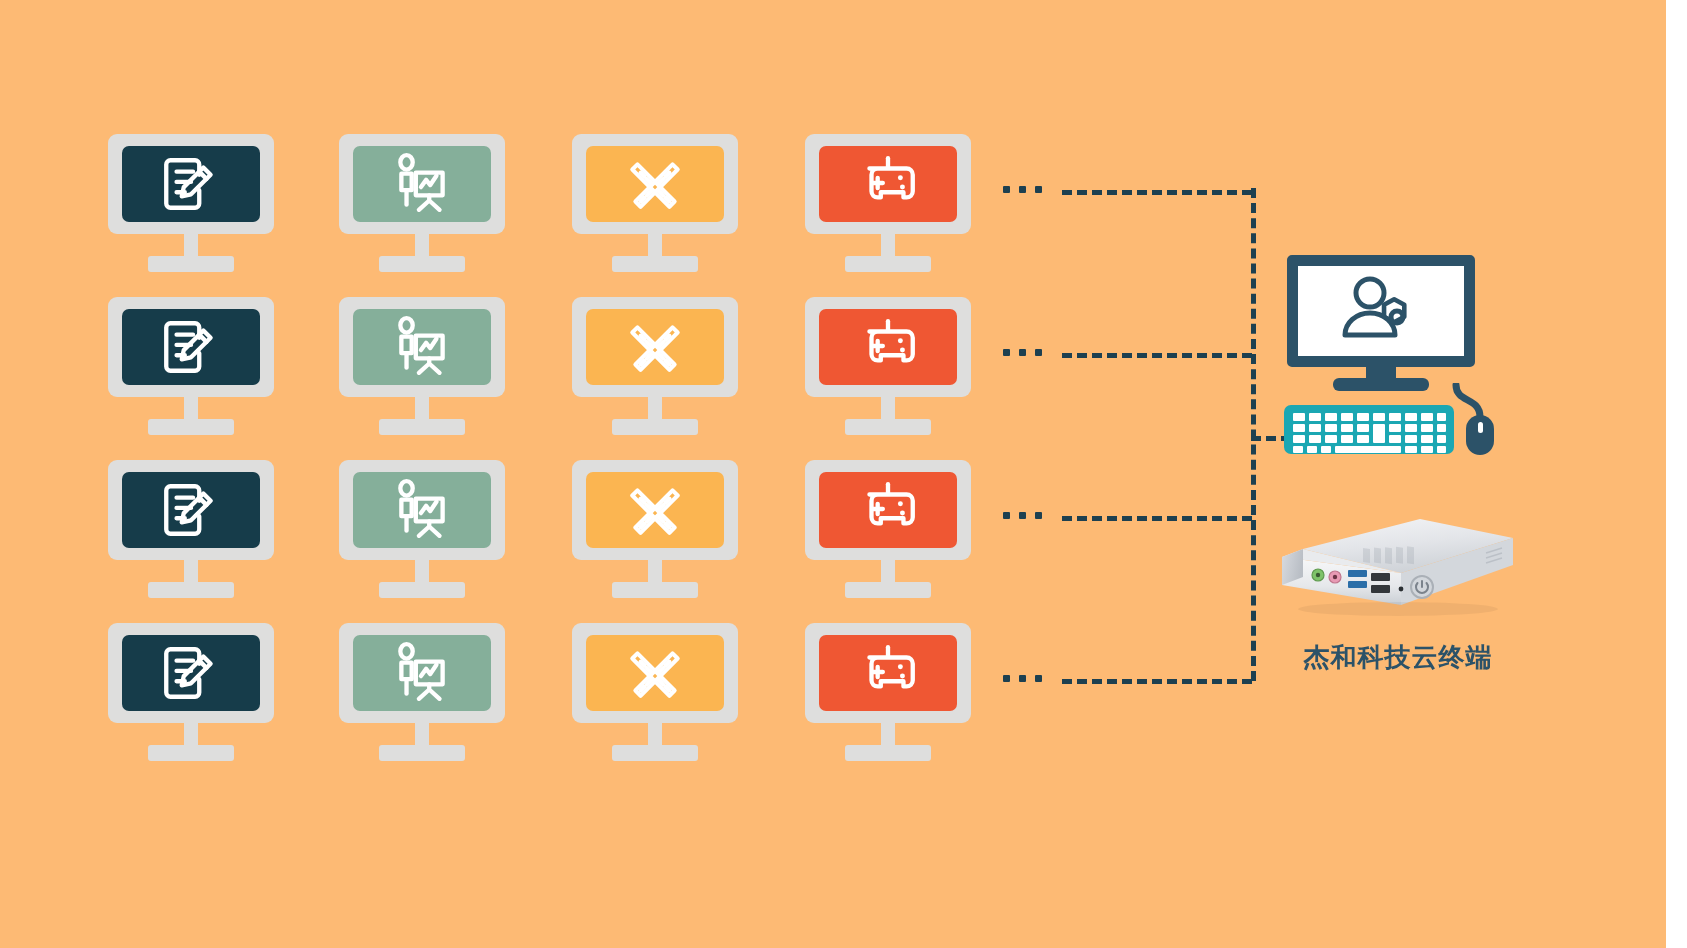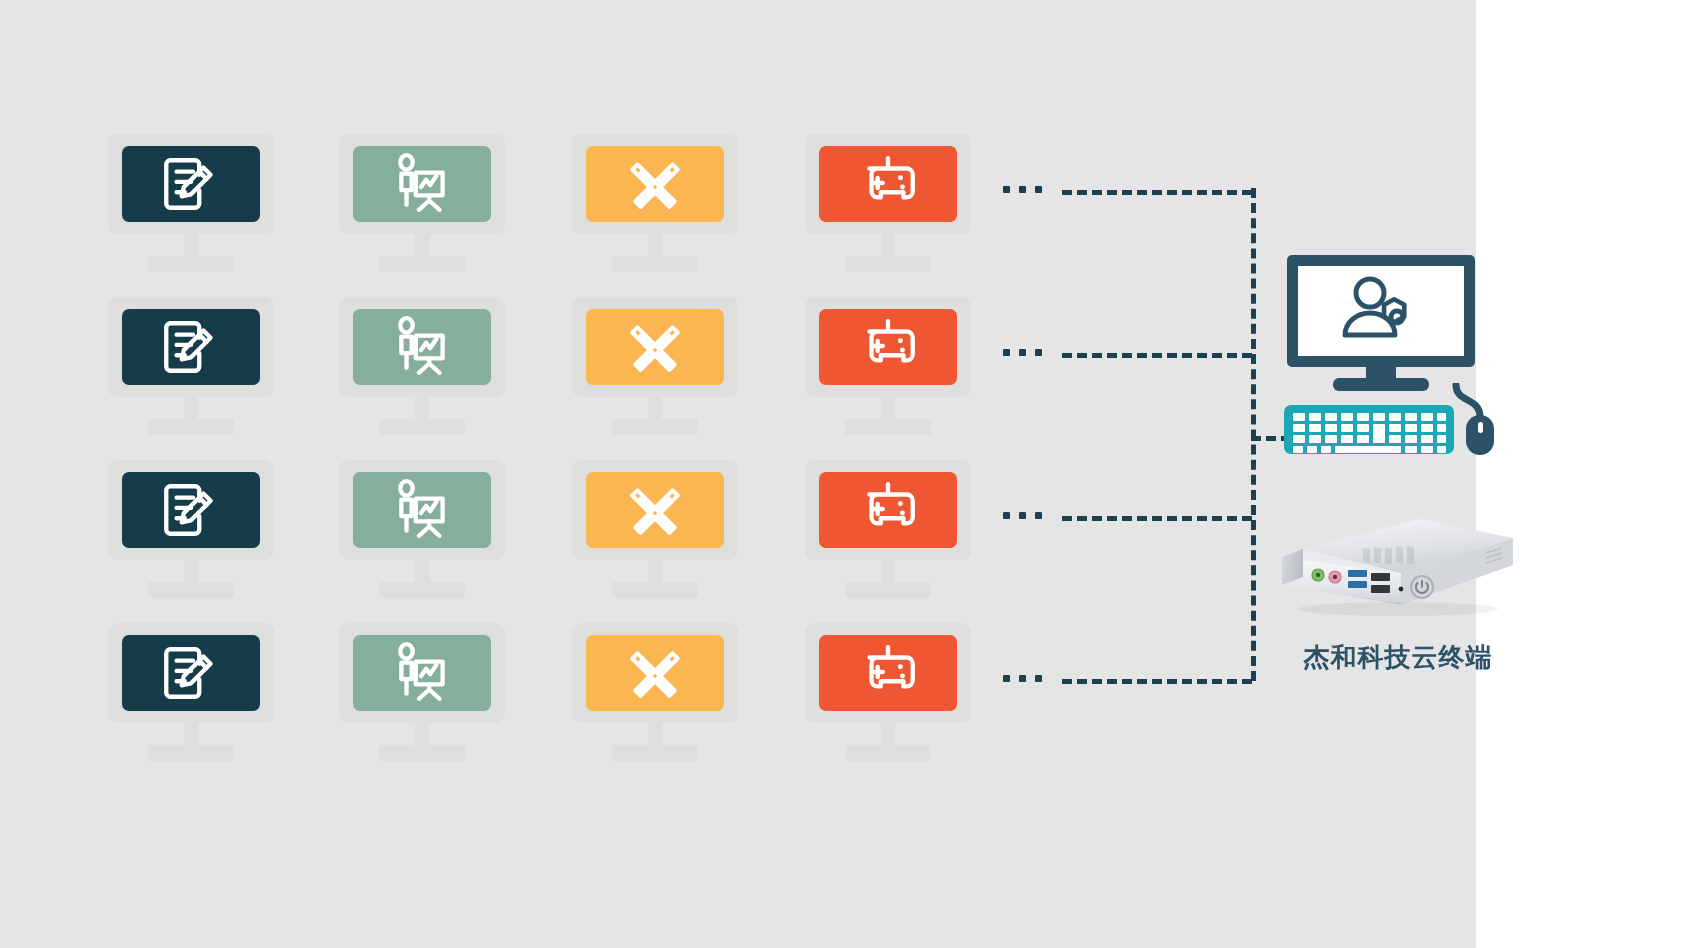--- a/index.html
+++ b/index.html
@@ -11,23 +11,23 @@
     width: 1687px;
     height: 948px;
     position: relative;
     overflow: hidden;
     font-family: "Liberation Sans", "DejaVu Sans", sans-serif;
   }
 
   #stage {
     position: absolute;
     left: 0; top: 0;
-    width: 1476px;
+    width: 1666px;
     height: 948px;
-    background: #e5e5e5;
+    background: #fdba74;
   }
 
   
   .client-grid {
     position: absolute;
     left: 108px;
     top: 134px;
   }
   .grid-row {
     position: relative;

